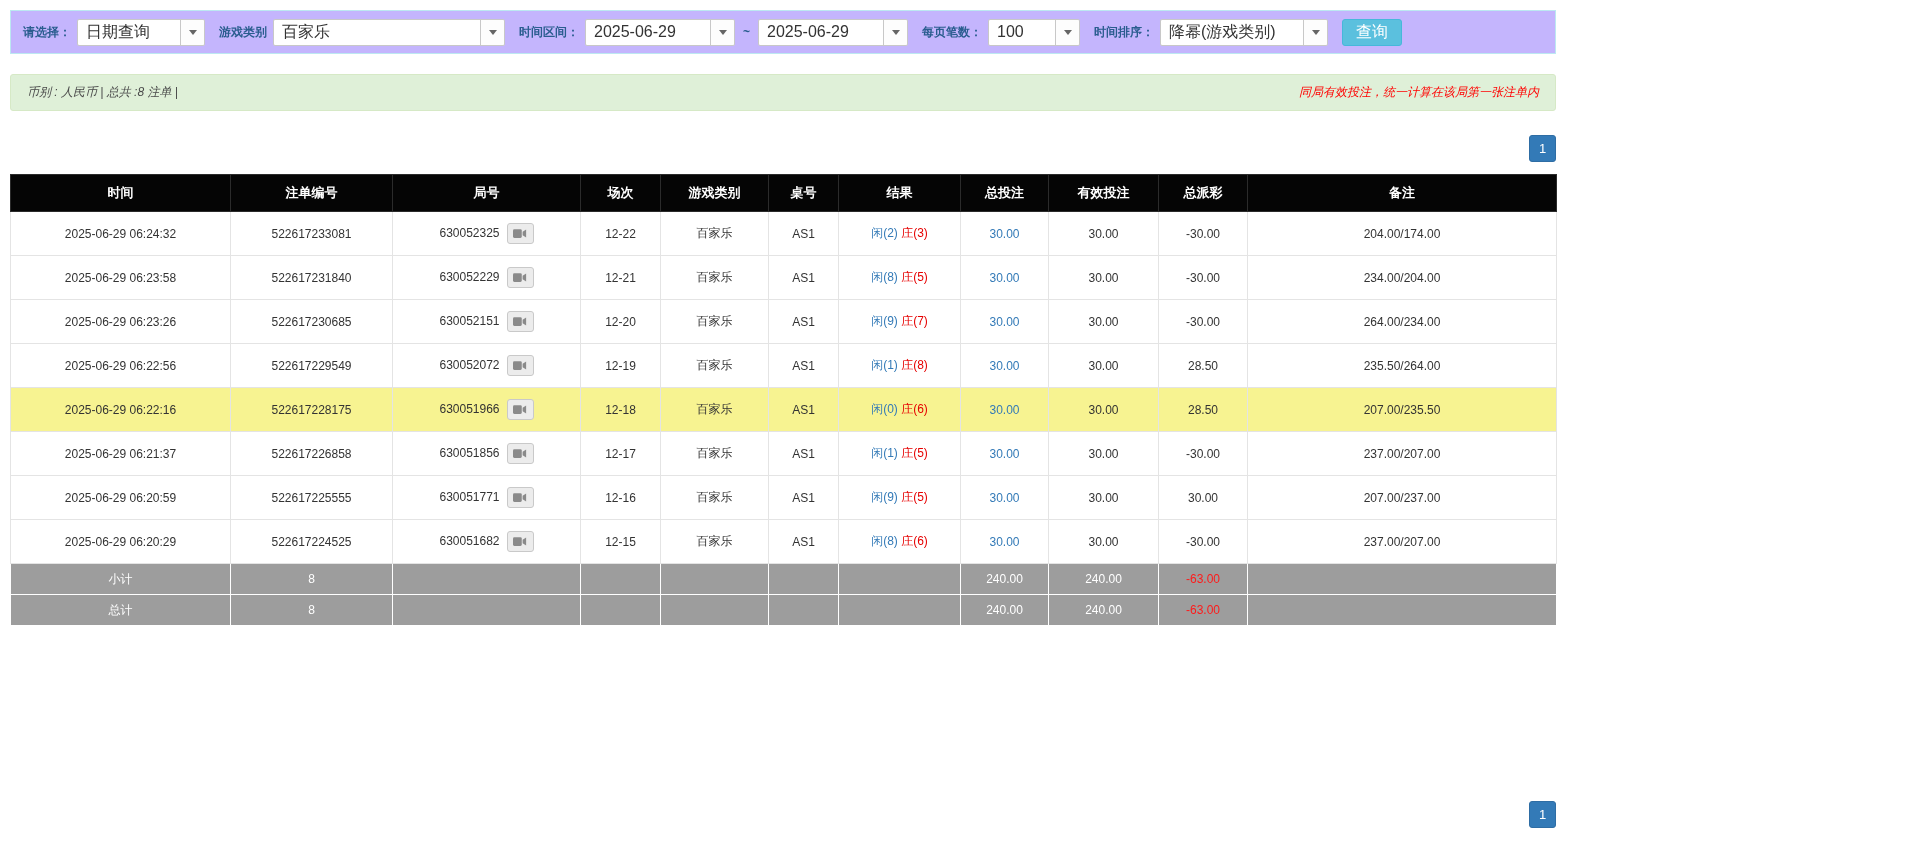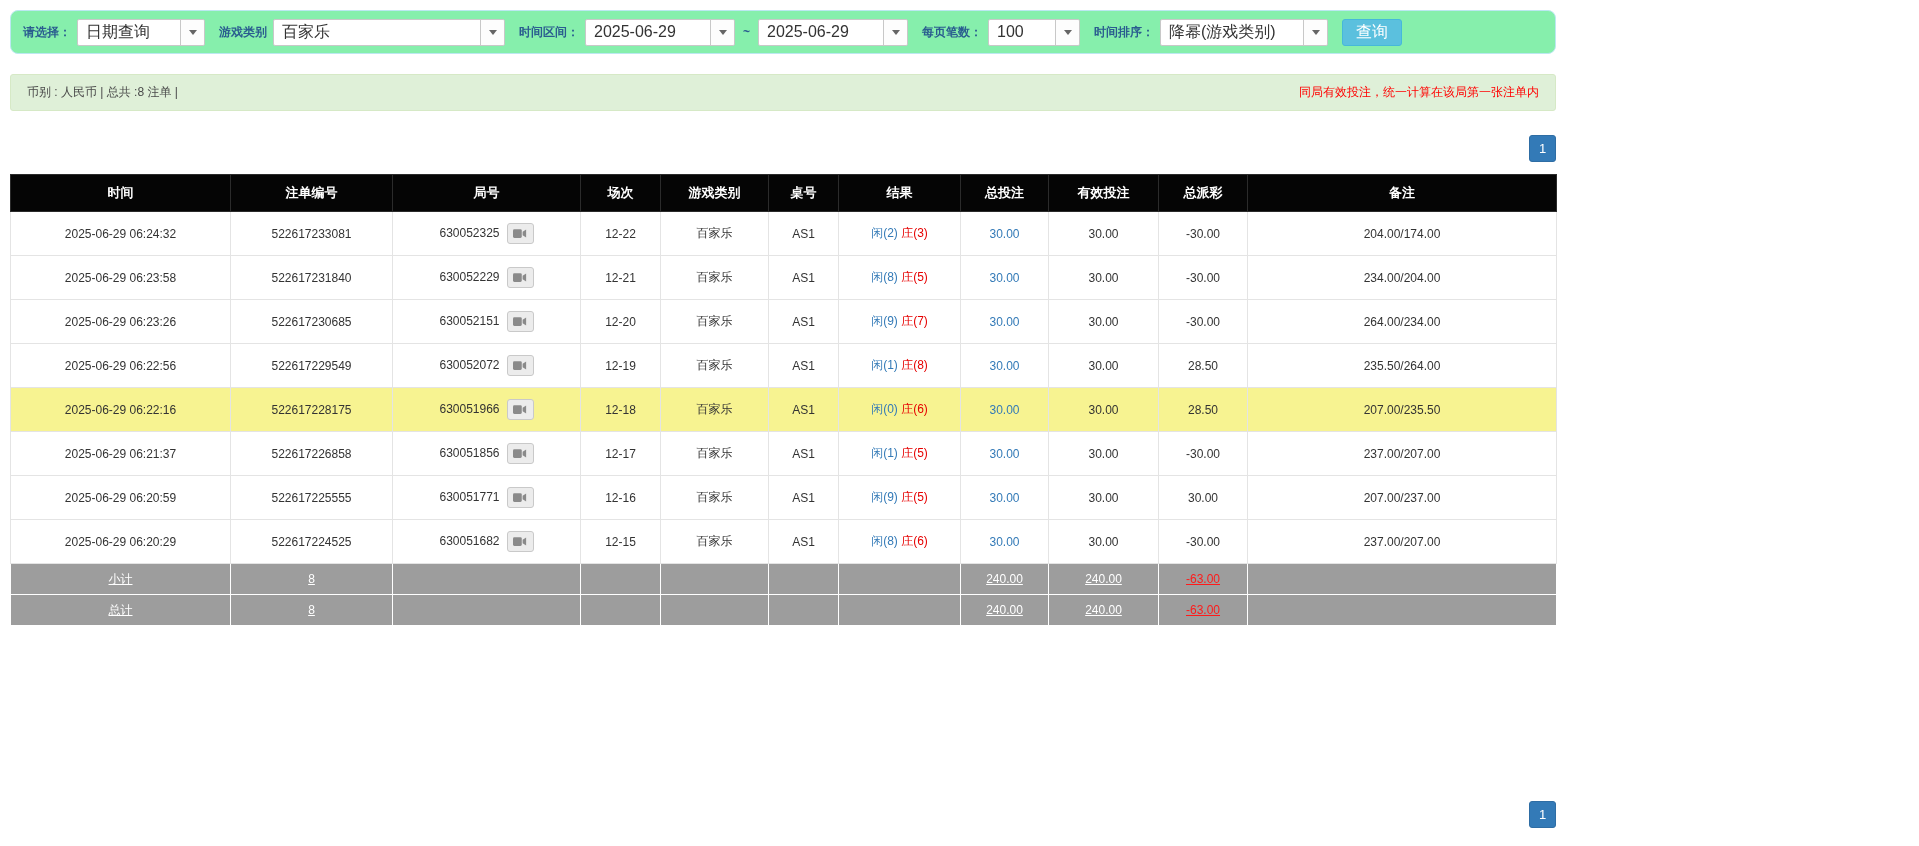--- a/index.html
+++ b/index.html
@@ -5,21 +5,21 @@
   * { margin: 0; padding: 0; box-sizing: border-box; }
   html, body { width: 1919px; height: 846px; overflow: hidden; background: #fff; }
   body { font-family: "Liberation Sans", "DejaVu Sans", sans-serif; color: #333; }
   .page { width: 1546px; margin-left: 10px; }
 
   
   .page-title { font-size: 19px; font-weight: bold; color: #333; padding: 16px 0 6px 2px; }
 
   
   .filter-bar {
-    margin-top: 10px; background: #86efac; border: 1px solid #bce8f1; border-radius: 8px;
+    margin-top: 10px; background: #c4b5fd; border: 1px solid #bce8f1; border-radius: 0;
     height: 44px; display: flex; align-items: center; gap: 6px; padding: 0 12px;
     font-size: 12px;
   }
   .filter-label { color: #2a5d8f; font-weight: bold; white-space: nowrap; margin-left: 8px; }
   .filter-label:first-child { margin-left: 0; }
   .combo { display: flex; height: 27px; background: #fff; border: 1px solid #c8c8c8; border-radius: 2px; align-items: stretch; cursor: pointer; }
   .combo-value { padding: 0 8px; display: flex; align-items: center; font-size: 16px; color: #333; flex: 1; white-space: nowrap; overflow: hidden; }
   .combo-toggle { width: 24px; border-left: 1px solid #c8c8c8; display: flex; align-items: center; justify-content: center; background: #fdfdfd; border-radius: 0 2px 2px 0; }
   .caret { width: 0; height: 0; border-left: 4px solid transparent; border-right: 4px solid transparent; border-top: 5px solid #666; }
   .w-select { width: 128px; }
@@ -30,21 +30,21 @@
   .tilde { color: #2a5d8f; font-weight: bold; padding: 0 2px; }
   .search-btn {
     margin-left: 8px; background: #5bc0de; border: 1px solid #46b8da; color: #fff;
     font-size: 16px; height: 27px; padding: 0 13px; border-radius: 3px; cursor: pointer;
   }
 
   
   .summary-bar {
     margin-top: 20px; background: #dff0d8; border: 1px solid #d6e9c6; border-radius: 3px;
     height: 37px; display: flex; align-items: center; justify-content: space-between;
-    padding: 0 16px; font-size: 12px;
+    padding: 0 16px; font-size: 12px; font-style: italic;
   }
   .summary-left { color: #4a4a4a; }
   .summary-right { color: #ff0000; }
 
   
   .pagination-top { margin-top: 24px; display: flex; justify-content: flex-end; }
   .pagination-bottom { margin-top: 175px; display: flex; justify-content: flex-end; }
   .page-btn {
     min-width: 27px; height: 27px; background: #337ab7; border: 1px solid #2e6da4; color: #fff;
     font-size: 13px; border-radius: 3px; display: flex; align-items: center; justify-content: center;
@@ -67,21 +67,21 @@
   .res-banker { color: #e60000; }
   td.neg, span.neg { color: #e60000; }
 
   .video-btn {
     display: inline-flex; align-items: center; justify-content: center;
     width: 27px; height: 21px; background: #ececec; border: 1px solid #c9c9c9; border-radius: 3px;
     margin-left: 7px; vertical-align: middle; cursor: pointer;
   }
 
   tr.tfoot-row td {
-    background: #9d9d9d; color: #fff; height: 31px; border: 1px solid #ffffff; font-size: 12px; text-decoration: underline;
+    background: #9d9d9d; color: #fff; height: 31px; border: 1px solid #ffffff; font-size: 12px;
   }
   tr.tfoot-row td.neg { color: #ff1a1a; font-weight: normal; }
 </style>
 </head>
 <body>
 
 <div class="page">
 
 
   <div class="filter-bar">

